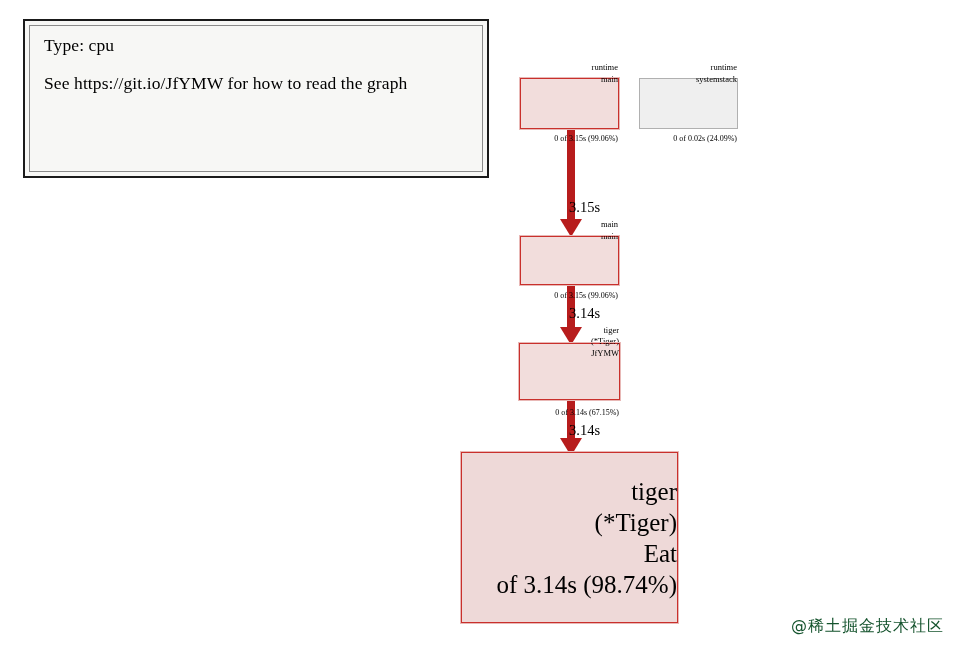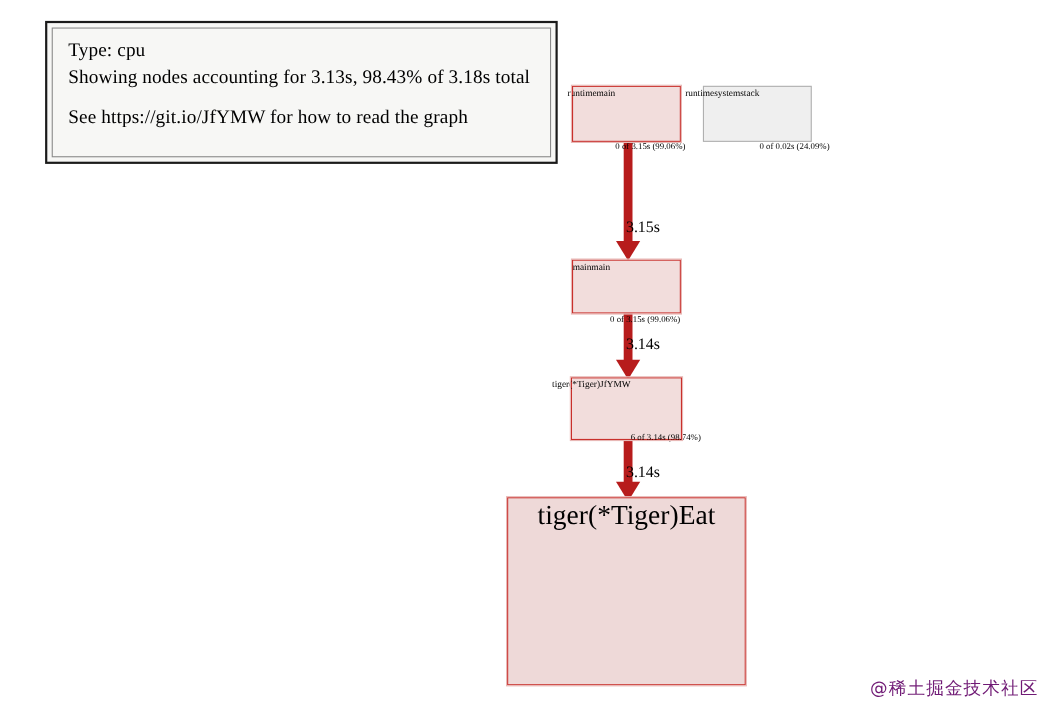--- a/index.html
+++ b/index.html
@@ -12,24 +12,24 @@
     height: 649px;
     position: relative;
     overflow: hidden;
     font-family: "Liberation Serif", "DejaVu Serif", serif;
     color: #000000;
   }
 
   
   .legend-outer {
     position: absolute;
-    left: 41px;
+    left: 23px;
     top: 19px;
     width: 466px;
-    height: 130px;
+    height: 159px;
     border: 2px solid #1a1a1a;
     background: #f7f7f5;
     box-sizing: border-box;
   }
   .legend-inner {
     position: absolute;
     left: 4px;
     top: 4px;
     right: 4px;
     bottom: 4px;
@@ -46,22 +46,22 @@
   }
   .legend-gap {
     height: 14px;
   }
 
   
   .node {
     position: absolute;
     box-sizing: border-box;
     display: flex;
-    flex-direction: row;
-    align-items: flex-start;
+    flex-direction: column;
+    align-items: flex-end;
     justify-content: center;
     text-align: center;
     z-index: 3;
   }
   .node-red {
     background: #f2dddc;
     border: 1px solid #c9302c;
     outline: 1px solid #e8b8b6;
     outline-offset: 0px;
   }
@@ -150,33 +150,32 @@
   #edge-3 .edge-head  { left: -3px; top: 38px; }
   #edge-label-3 { left: 569px; top: 422px; }
 
   
   #watermark {
     position: absolute;
     right: 18px;
     bottom: 12px;
     font-family: "DejaVu Sans", sans-serif;
     font-size: 16px;
-    color: #701a75;
+    color: #14532d;
     letter-spacing: 1px;
     white-space: nowrap;
     z-index: 5;
   }
 </style>
 </head>
 <body>
 
 <div class="legend-outer">
   <div class="legend-inner">
     <div class="legend-line">Type: cpu</div>
-    <div class="legend-line">Showing nodes accounting for 3.13s, 98.43% of 3.18s total</div>
     <div class="legend-gap"></div>
     <div class="legend-line">See https://git.io/JfYMW for how to read the graph</div>
   </div>
 </div>
 
 <div class="node node-red node-sm" id="node-runtime-main">
   <span class="node-line">runtime</span>
   <span class="node-line">main</span>
   <span class="node-line stat">0 of 3.15s (99.06%)</span>
 </div>
@@ -190,27 +189,28 @@
 <div class="node node-red node-sm" id="node-main-main">
   <span class="node-line">main</span>
   <span class="node-line">main</span>
   <span class="node-line stat">0 of 3.15s (99.06%)</span>
 </div>
 
 <div class="node node-red node-sm" id="node-tiger-live">
   <span class="node-line">tiger</span>
   <span class="node-line">(*Tiger)</span>
   <span class="node-line">JfYMW</span>
-  <span class="node-line stat">6 of 3.14s (98.74%)</span>
+  <span class="node-line stat">0 of 3.14s (67.15%)</span>
 </div>
 
 <div class="node" id="node-tiger-eat">
   <span class="node-line">tiger</span>
   <span class="node-line">(*Tiger)</span>
   <span class="node-line">Eat</span>
+  <span class="node-line">of 3.14s (98.74%)</span>
 </div>
 
 <div class="edge" id="edge-1">
   <div class="edge-shaft"></div>
   <div class="edge-head"></div>
 </div>
 <div class="edge-label" id="edge-label-1">3.15s</div>
 
 <div class="edge" id="edge-2">
   <div class="edge-shaft"></div>

